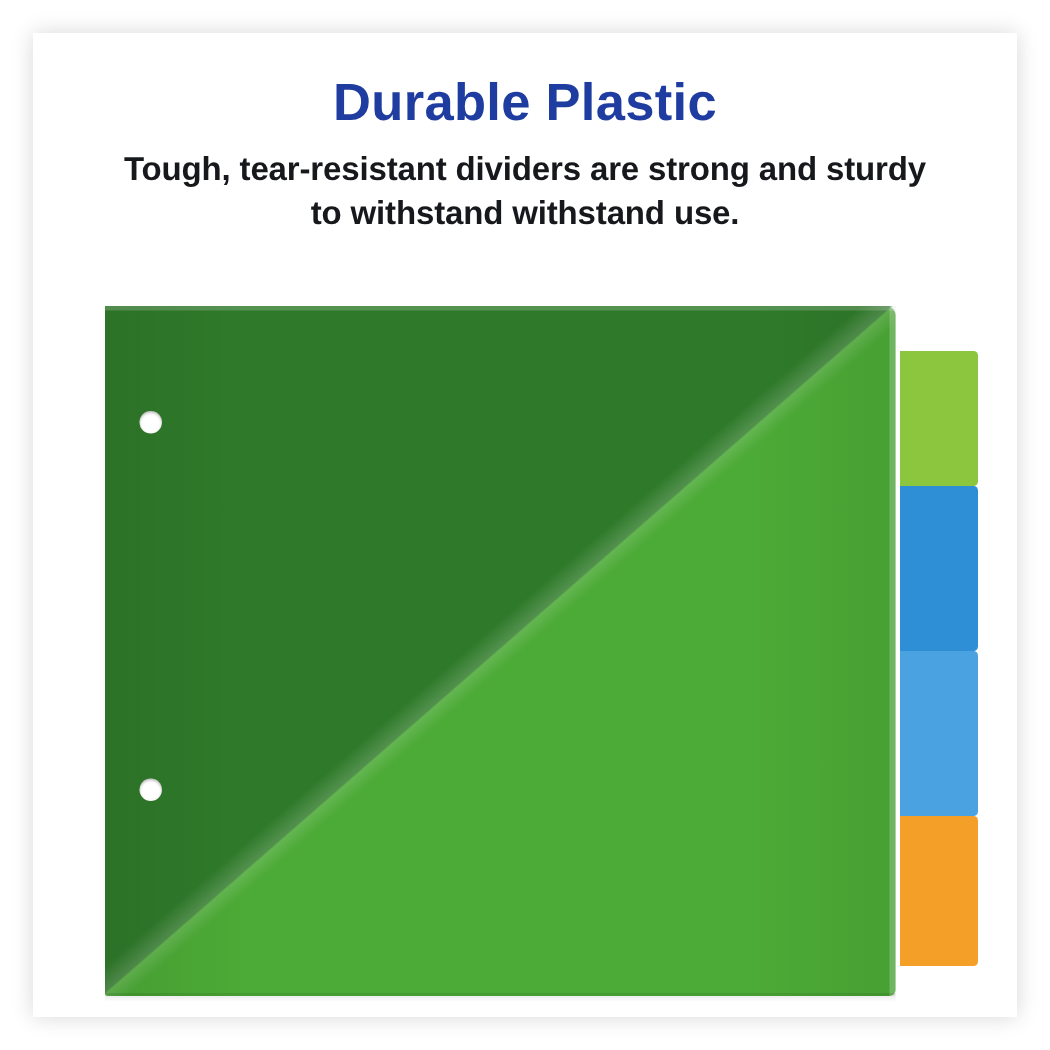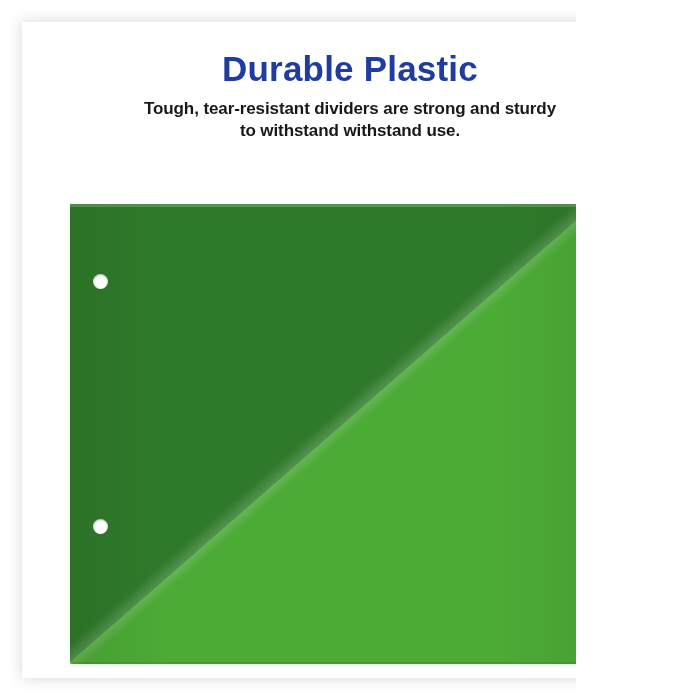--- a/index.html
+++ b/index.html
@@ -9,21 +9,21 @@
   }
   body {
     width: 700px;
     height: 700px;
     font-family: "Liberation Sans", sans-serif;
     overflow: hidden;
   }
 
   #stage {
     position: relative;
-    width: 576px;
+    width: 700px;
     height: 700px;
     background: #ffffff;
     overflow: hidden;
     text-decoration: underline;
   }
 
   
   #card {
     position: absolute;
     left: 22px;
@@ -46,21 +46,21 @@
   #headline {
     font-size: 35px;
     font-weight: bold;
     color: #1f3da0;
     letter-spacing: 0.2px;
     line-height: 1.08;
     margin: 0;
   }
   #subhead {
     margin: 10px 0 0 0;
-    font-size: 17px;
+    font-size: 22px;
     font-weight: bold;
     color: #16181c;
     line-height: 1.33;
     letter-spacing: -0.1px;
   }
   #subhead .l2 { display: block; }
 
   
   #photo {
     position: absolute;

